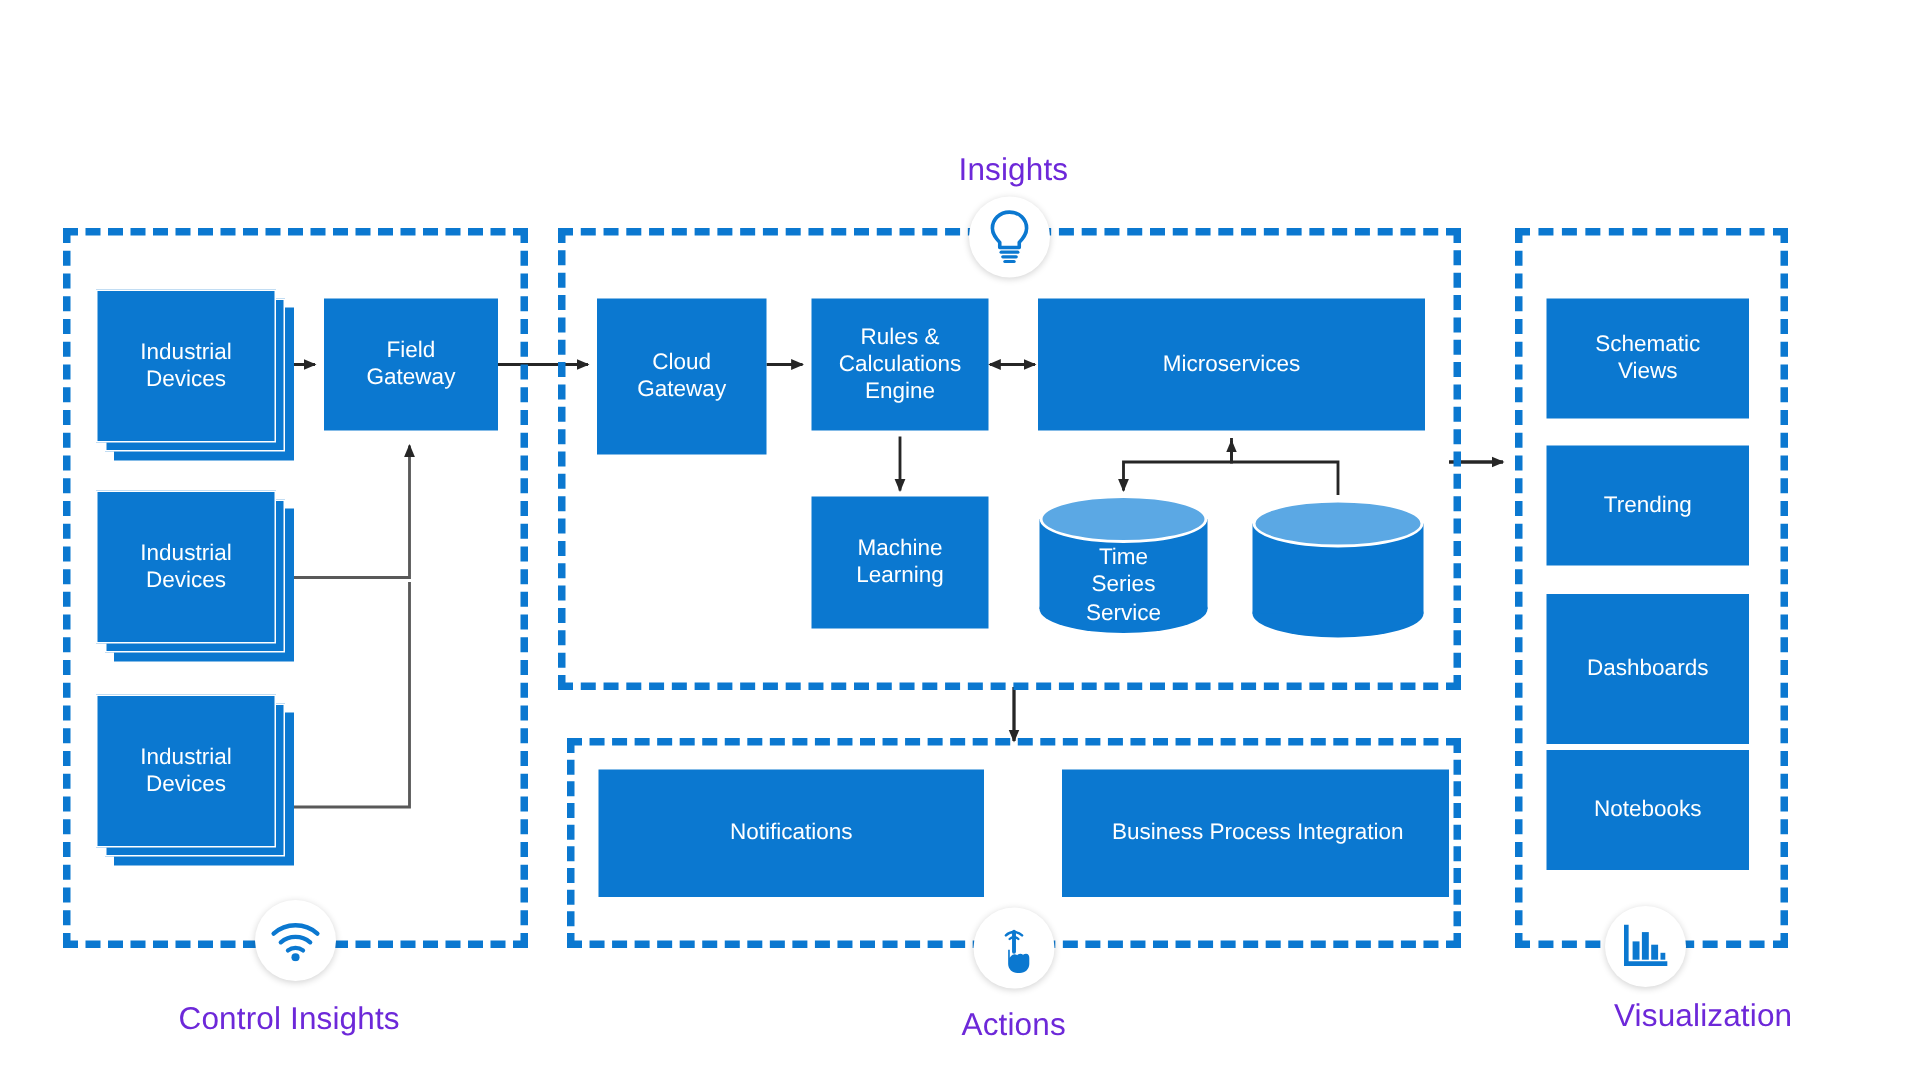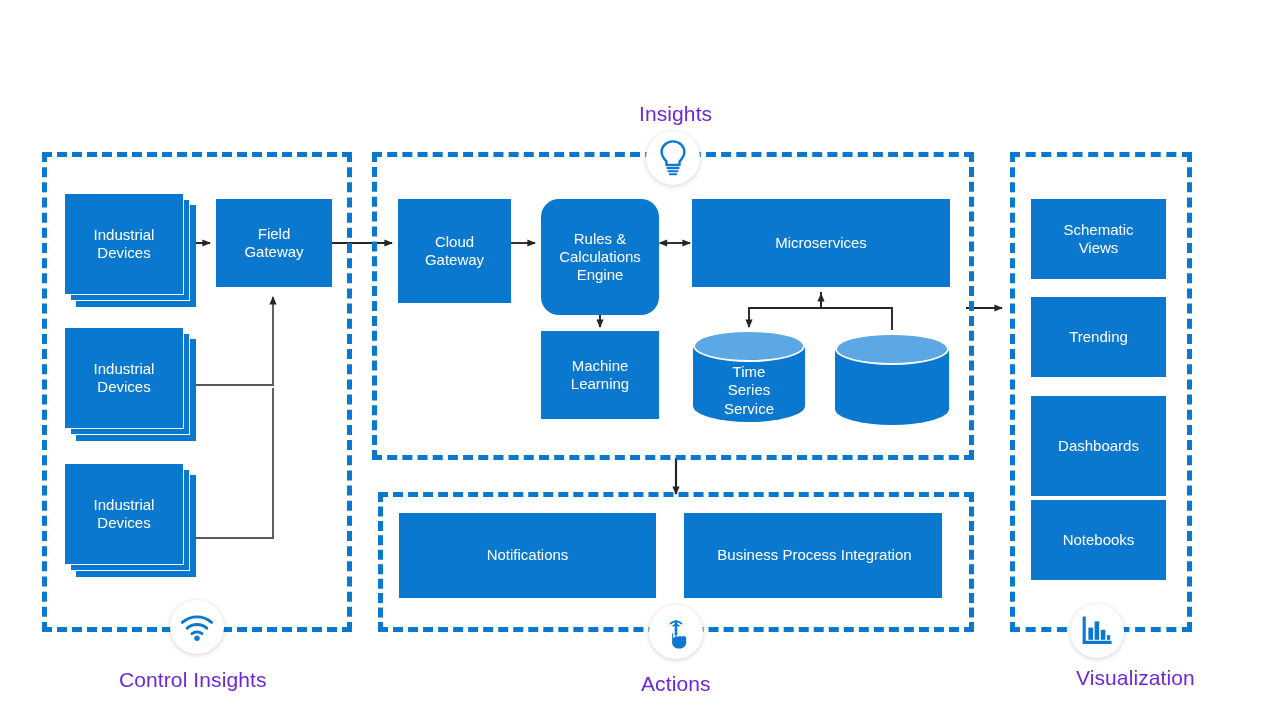--- a/index.html
+++ b/index.html
@@ -196,21 +196,21 @@
     </svg>
   </div>
 
   <div class="zone-caption" style="left:119px; top:668px;">Control Insights</div>
 
   <div class="zone" style="left:372px; top:152px; width:602px; height:308px;"></div>
 
   <div class="node" style="left:398px; top:199px; width:113px; height:104px;">Cloud
 Gateway</div>
 
-  <div class="node" style="left:541px; top:199px; width:118px; height:116px;border-radius:18px;">Rules &amp;
+  <div class="node" style="left:541px; top:199px; width:118px; height:88px;">Rules &amp;
 Calculations
 Engine</div>
 
   <div class="node" style="left:692px; top:199px; width:258px; height:88px;">Microservices</div>
 
   <div class="node" style="left:541px; top:331px; width:118px; height:88px;">Machine
 Learning</div>
 
   <div class="cyl" style="left:693px; top:330px; width:112px; height:92px;">
     <div class="cap-bottom" style="top:60px; height:32px;"></div>
@@ -235,21 +235,21 @@
       <line x1="11.9" y1="35.3" x2="18.1" y2="35.3" stroke="#0b78d0" stroke-width="2.1" stroke-linecap="round"></line>
     </svg>
   </div>
 
   <div class="zone-caption" style="left:639px; top:102px;">Insights</div>
 
   <div class="zone" style="left:378px; top:492px; width:596px; height:140px;"></div>
 
   <div class="node" style="left:399px; top:513px; width:257px; height:85px;">Notifications</div>
 
-  <div class="node" style="left:684px; top:513px; width:258px; height:85px;padding-left:9px;">Business Process Integration</div>
+  <div class="node" style="left:708px; top:513px; width:258px; height:85px;padding-left:9px;">Business Process Integration</div>
 
   <div class="badge" style="left:649px; top:605px; width:54px; height:54px;">
     <svg width="30" height="34" viewBox="0 0 30 34">
       <path d="M9.6,8.6 A7.6,7.6 0 0 1 20.4,8.6" stroke="#0b78d0" stroke-width="1.6" fill="none" stroke-linecap="round"></path>
       <path d="M12.1,11.0 A4.1,4.1 0 0 1 17.9,11.0" stroke="#0b78d0" stroke-width="1.6" fill="none" stroke-linecap="round"></path>
       <path d="M15,6.2 L15,19.5" stroke="#0b78d0" stroke-width="2.6" stroke-linecap="round"></path>
       <path d="M11.4,19.0 L11.4,26.3 L11.4,19.0 Z" fill="none"></path>
       <path d="M12.2,18.2 L12.2,23.6 C12.2,23.6 13.4,21.2 15.4,21.2 C16.6,21.2 17.1,21.9 17.1,21.9
                C17.1,21.9 17.8,20.9 19.3,20.9 C20.5,20.9 21.0,21.7 21.0,21.7
                C21.0,21.7 21.7,20.9 23.0,20.9 C24.6,20.9 25.2,22.2 25.2,23.6 L25.2,27.6

